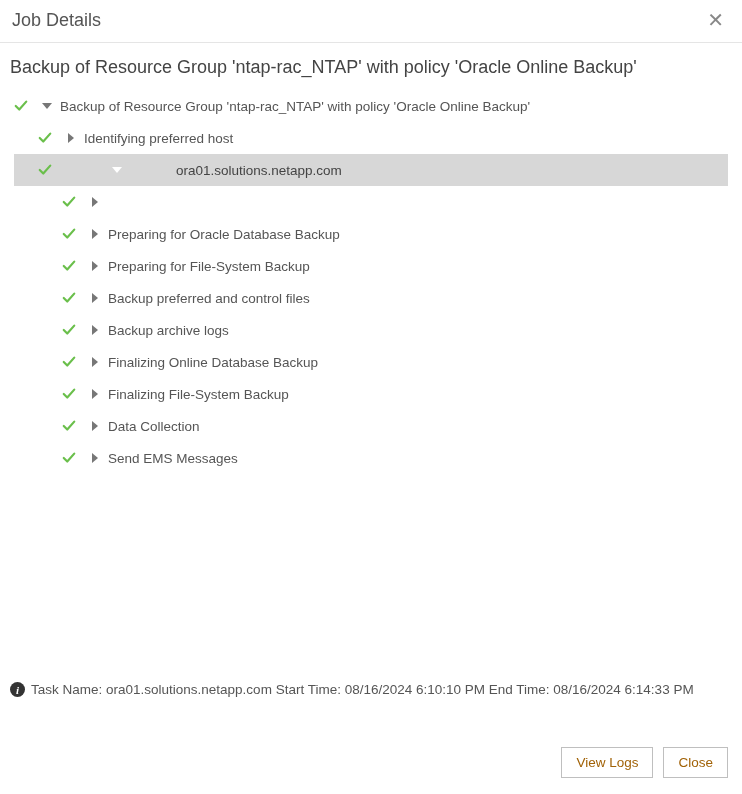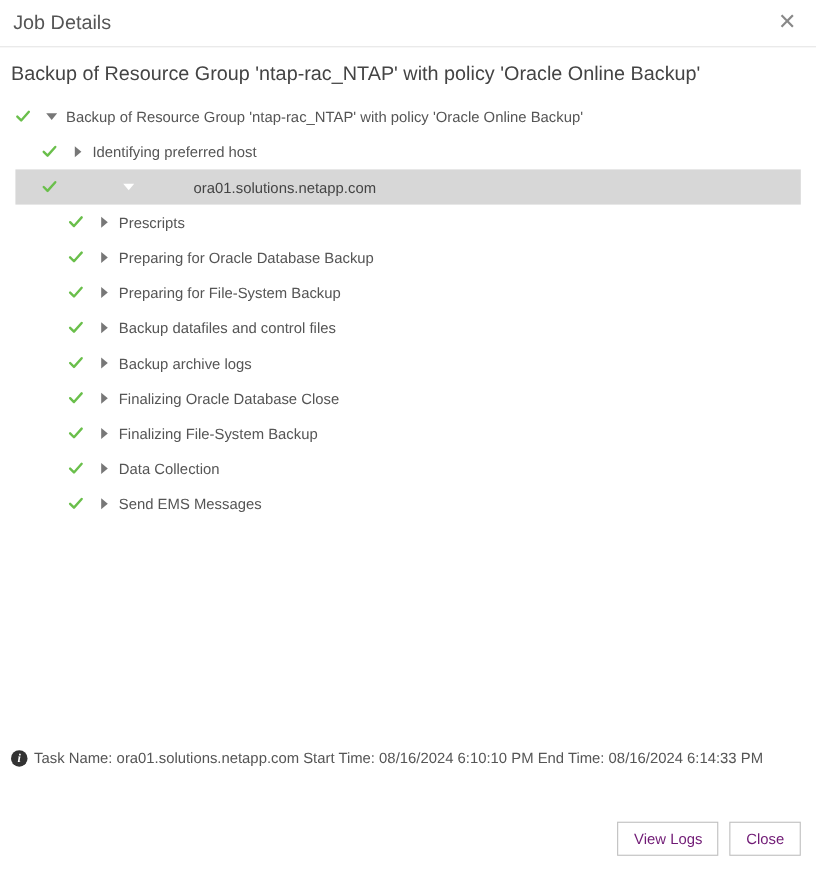--- a/index.html
+++ b/index.html
@@ -95,21 +95,21 @@
     display: inline-flex; align-items: center; justify-content: center;
     font-family: Georgia, serif;
   }
   .button-bar {
     display: flex; justify-content: flex-end; gap: 10px;
     padding: 14px 14px 16px 14px;
   }
   .btn {
     border: 1px solid #bfbfbf;
     background: #fff;
-    color: #701a75;
+    color: #a16207;
     font-size: 13.5px;
     padding: 7px 14px;
     cursor: pointer;
   }
   .btn[disabled] {
     color: #bbb;
     border-color: #ddd;
     cursor: default;
   }
   
@@ -175,21 +175,20 @@
 
       <div class="row ind-2">
         <span class="status-col">
             <svg class="check" viewBox="0 0 16 16">
               <path d="M2 8 L6 12 L14 3"></path>
             </svg>
           </span>
         <span class="expander-col">
             <span class="caret caret-right"></span>
           </span>
-        <span class="label">Prescripts</span>
       </div>
       <div class="row ind-2">
         <span class="status-col">
             <svg class="check" viewBox="0 0 16 16">
               <path d="M2 8 L6 12 L14 3"></path>
             </svg>
           </span>
         <span class="expander-col">
             <span class="caret caret-right"></span>
           </span>
@@ -208,21 +207,21 @@
       </div>
       <div class="row ind-2">
         <span class="status-col">
             <svg class="check" viewBox="0 0 16 16">
               <path d="M2 8 L6 12 L14 3"></path>
             </svg>
           </span>
         <span class="expander-col">
             <span class="caret caret-right"></span>
           </span>
-        <span class="label">Backup datafiles and control files</span>
+        <span class="label">Backup preferred and control files</span>
       </div>
       <div class="row ind-2">
         <span class="status-col">
             <svg class="check" viewBox="0 0 16 16">
               <path d="M2 8 L6 12 L14 3"></path>
             </svg>
           </span>
         <span class="expander-col">
             <span class="caret caret-right"></span>
           </span>
@@ -230,21 +229,21 @@
       </div>
       <div class="row ind-2">
         <span class="status-col">
             <svg class="check" viewBox="0 0 16 16">
               <path d="M2 8 L6 12 L14 3"></path>
             </svg>
           </span>
         <span class="expander-col">
             <span class="caret caret-right"></span>
           </span>
-        <span class="label">Finalizing Oracle Database Close</span>
+        <span class="label">Finalizing Online Database Backup</span>
       </div>
       <div class="row ind-2">
         <span class="status-col">
             <svg class="check" viewBox="0 0 16 16">
               <path d="M2 8 L6 12 L14 3"></path>
             </svg>
           </span>
         <span class="expander-col">
             <span class="caret caret-right"></span>
           </span>

